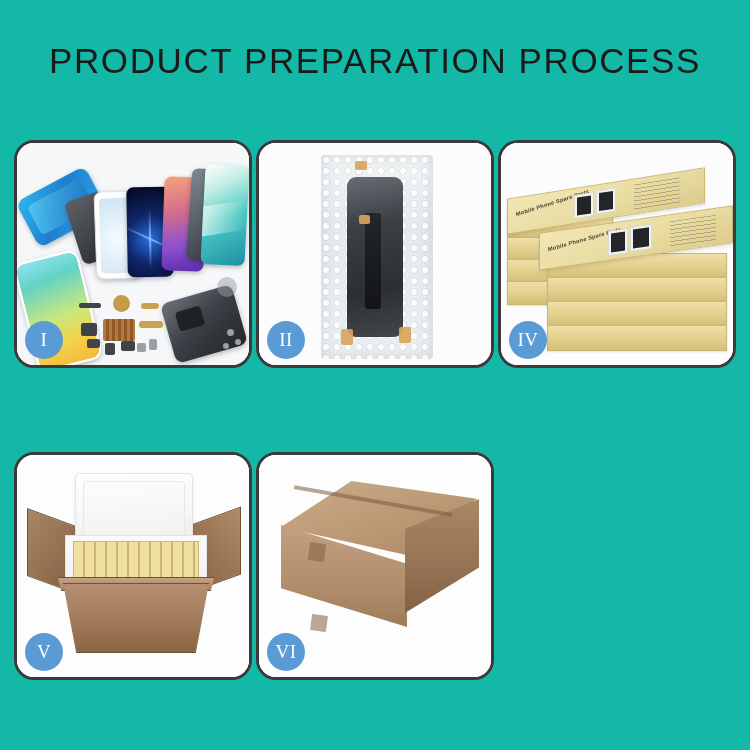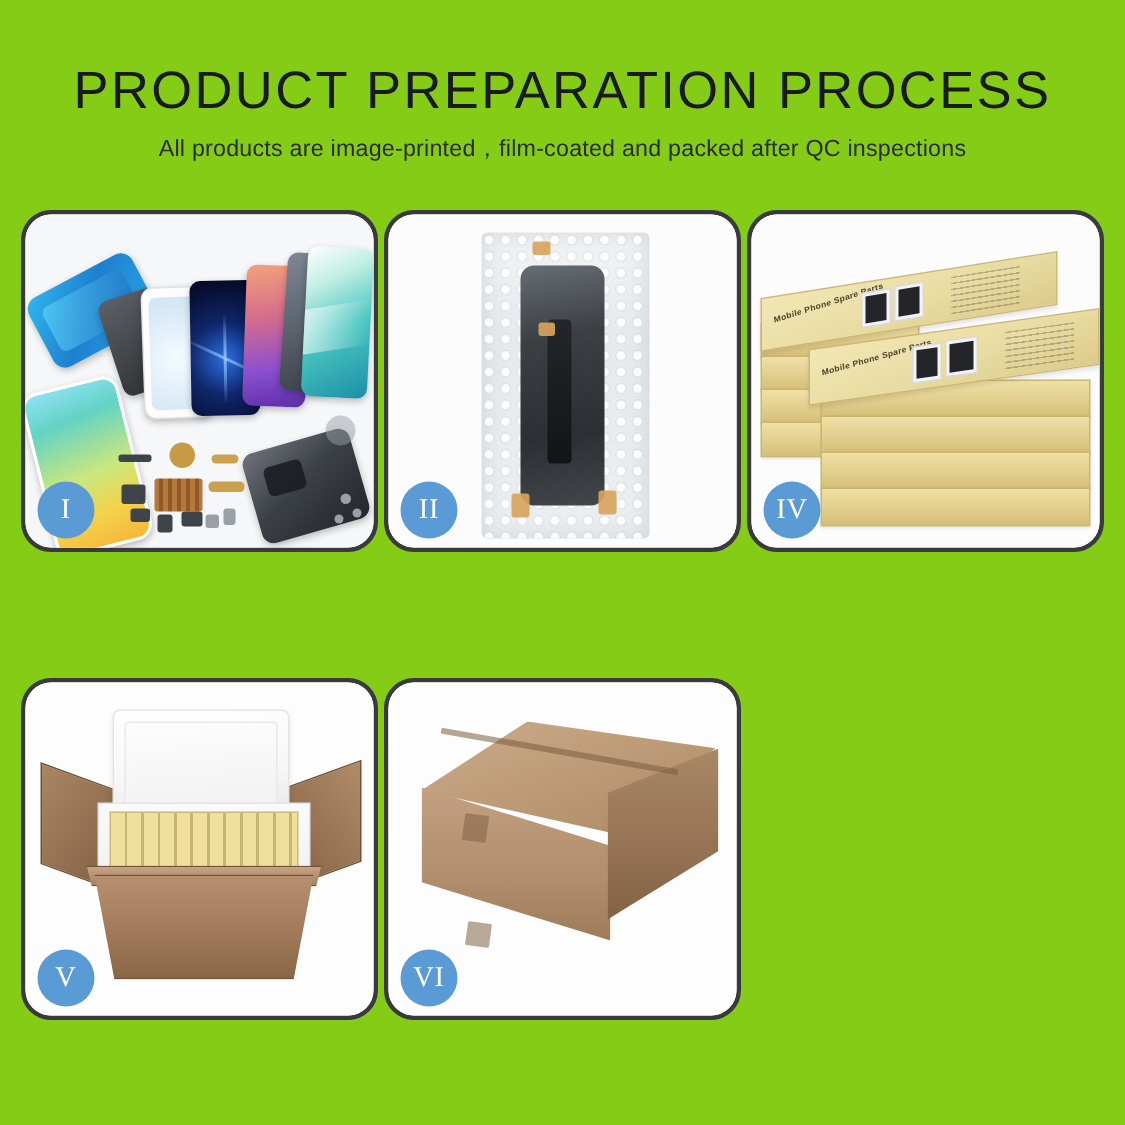--- a/index.html
+++ b/index.html
@@ -11,21 +11,21 @@
     width: 750px;
     height: 750px;
     overflow: hidden;
     font-family: "Liberation Sans", sans-serif;
     -webkit-font-smoothing: antialiased;
   }
   #page {
     position: relative;
     width: 750px;
     height: 750px;
-    background: #84cc16;
+    background: #14b8a6;
   }
 
   
   .header {
     position: absolute;
     left: 0; top: 0;
     width: 750px;
     text-align: center;
   }
   .title {
@@ -412,21 +412,20 @@
     border-radius: 1px;
   }
 </style>
 </head>
 <body>
 
 <div id="page">
 
   <div class="header">
     <h1 class="title">PRODUCT PREPARATION PROCESS</h1>
-    <p class="subtitle">All products are image-printed，film-coated and packed after QC inspections</p>
   </div>
 
   <div class="grid">
 
     <div class="panel">
       <div class="panel-inner">
         <div class="scene">
           <div class="p1-bg"></div>
           <div class="ph ph-a"></div>
           <div class="ph ph-b"></div>

